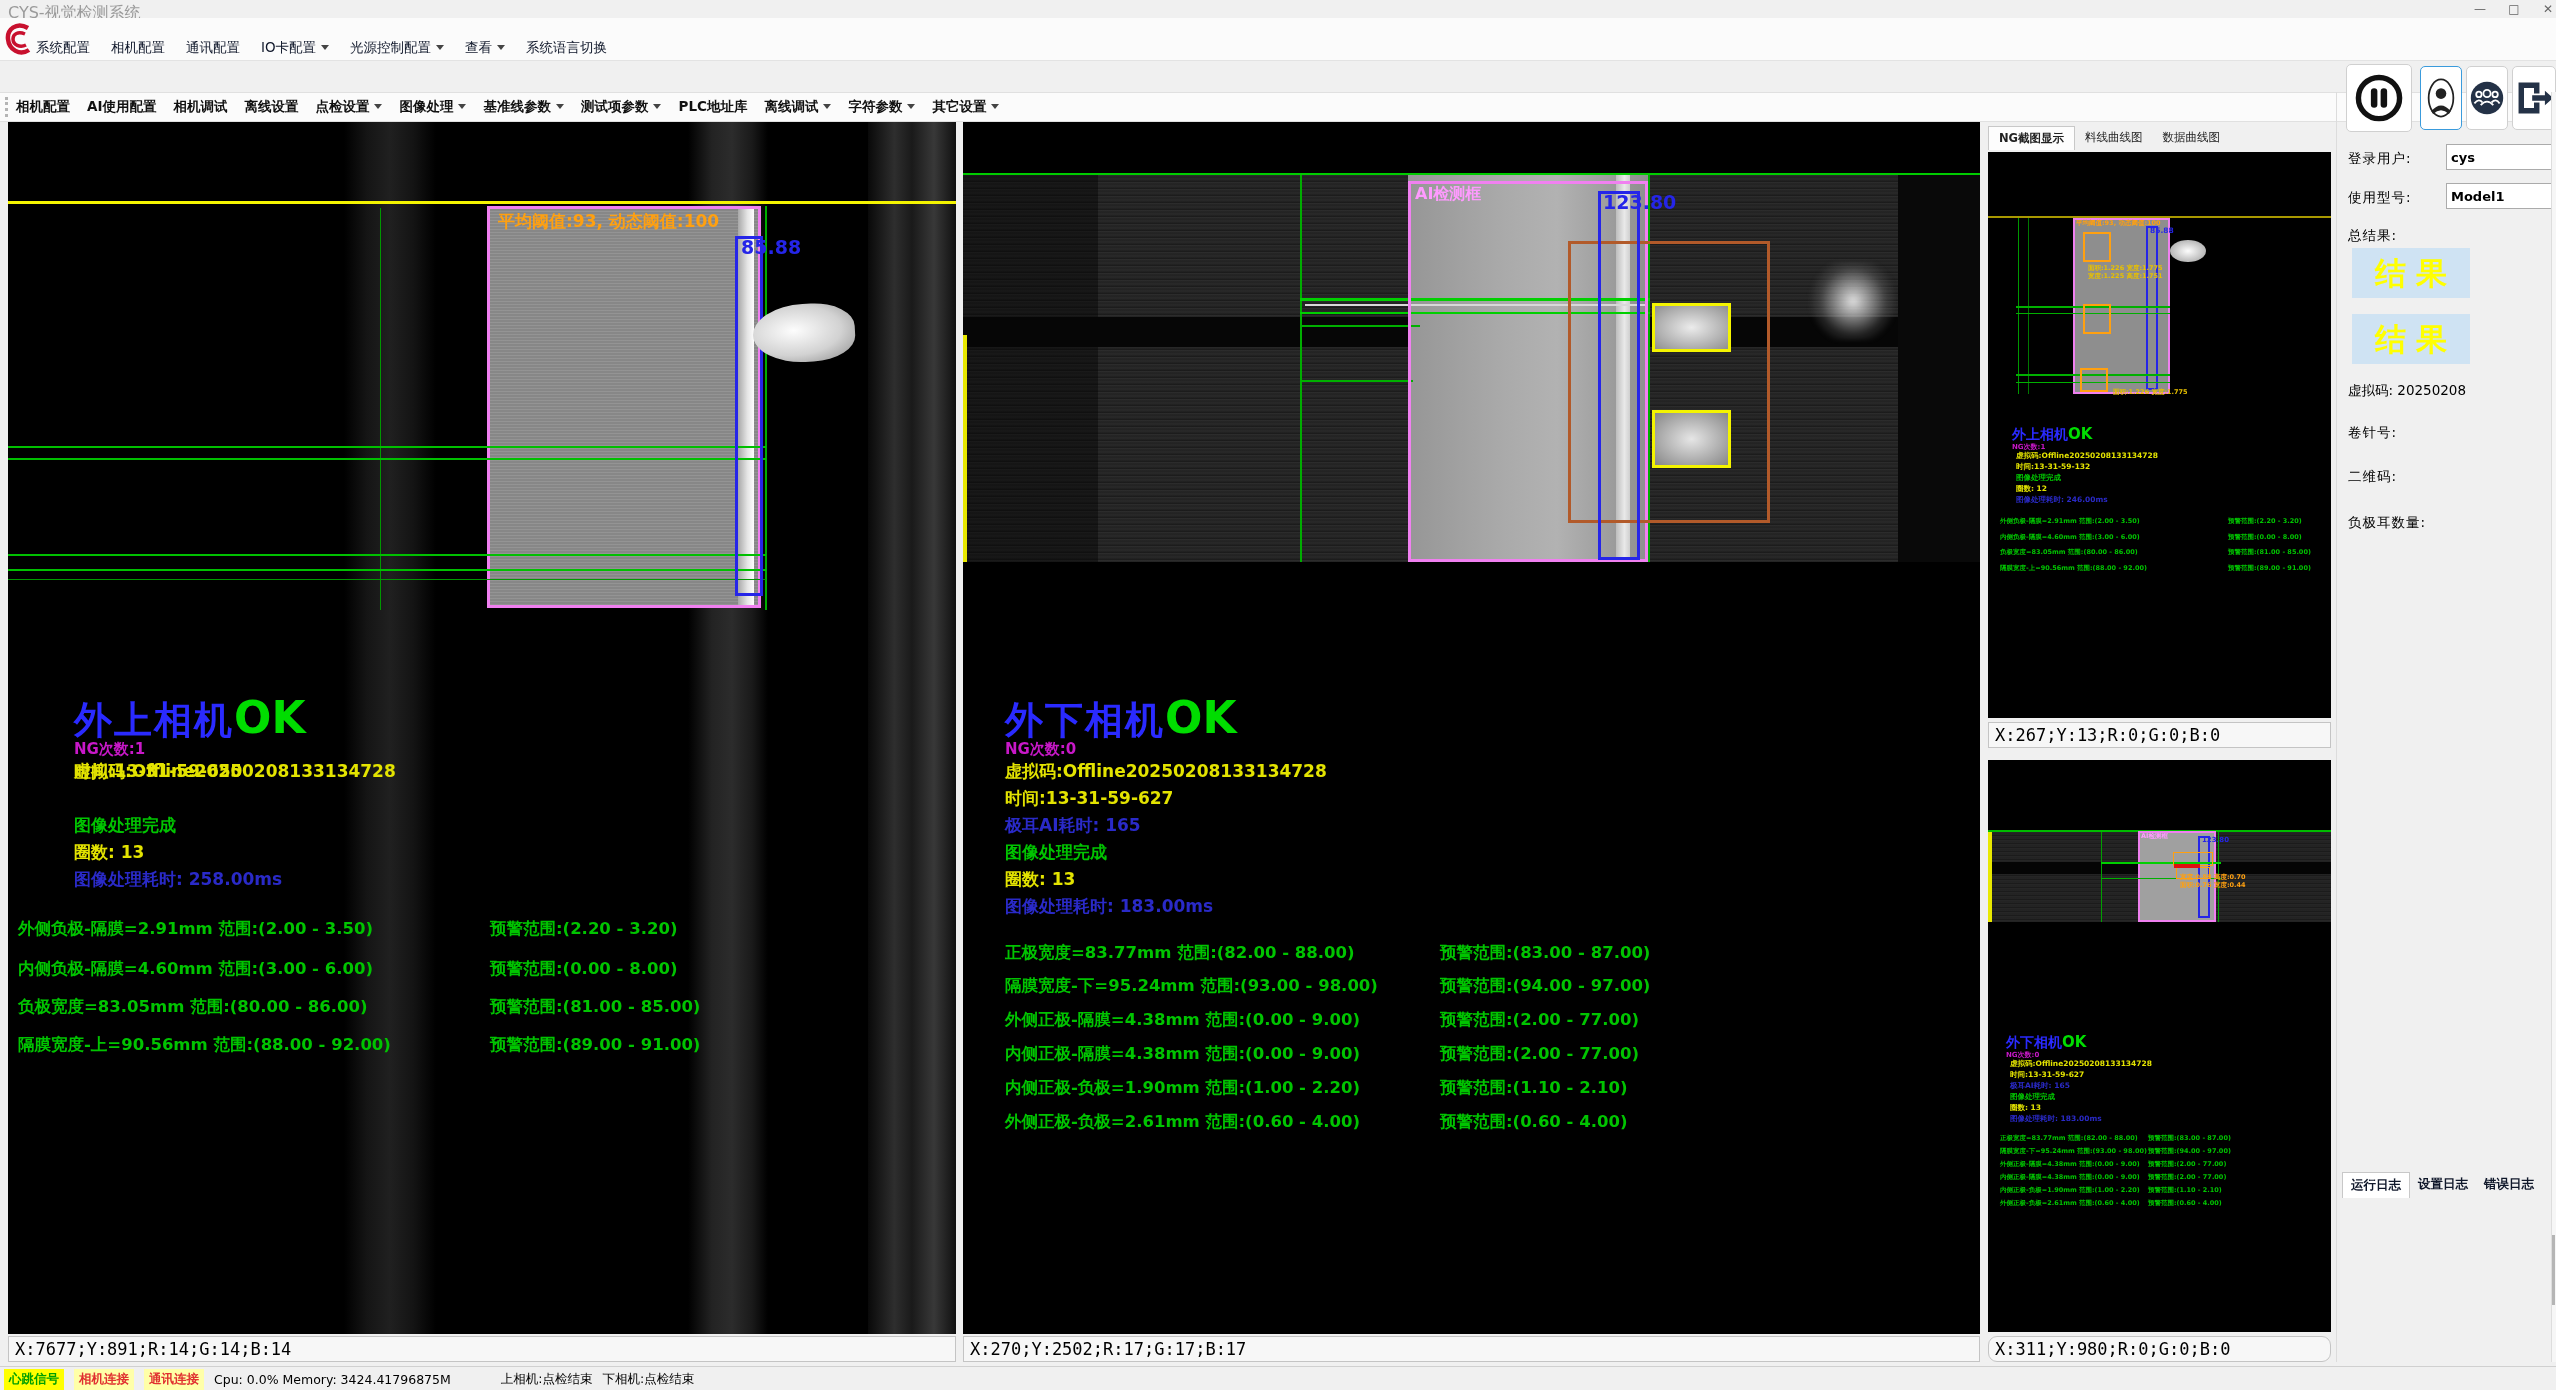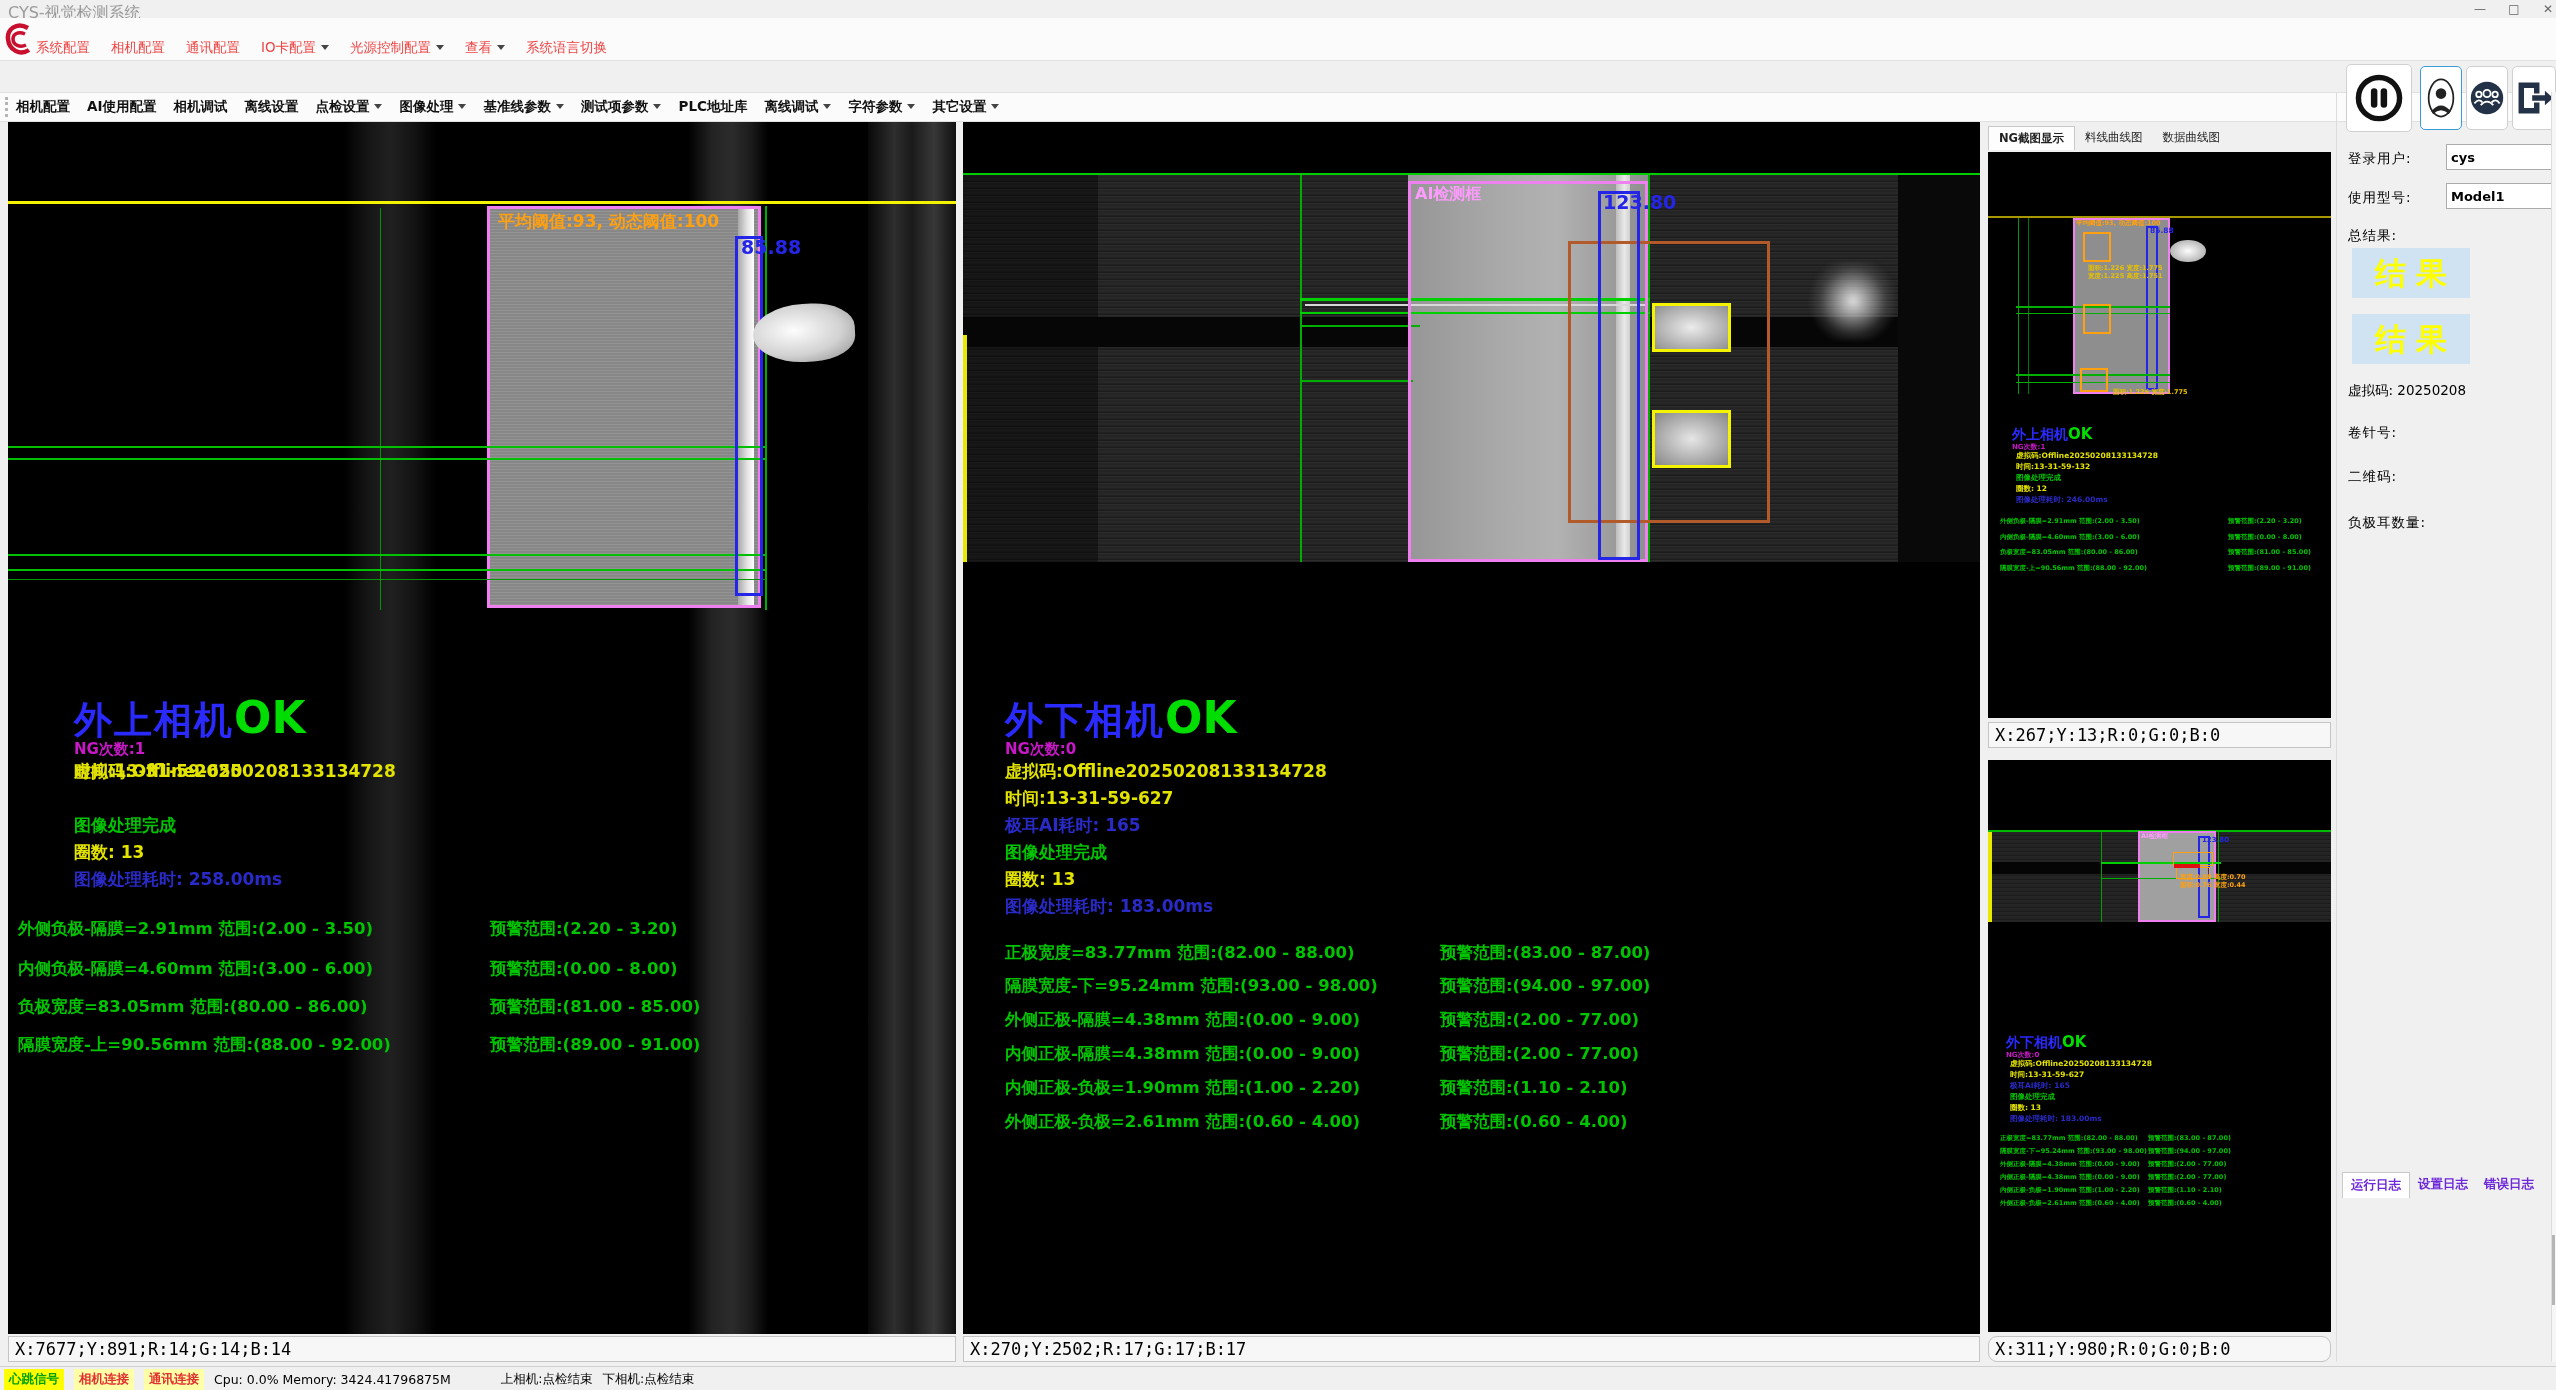--- a/index.html
+++ b/index.html
@@ -5,21 +5,21 @@
   html,body{margin:0;padding:0;background:#888;}
   .app{position:relative;width:2556px;height:1390px;background:#f0f0f0;overflow:hidden;
        font-family:"DejaVu Sans",sans-serif;-webkit-font-smoothing:antialiased;}
   .abs{position:absolute;}
   .mono{font-family:"DejaVu Sans Mono",monospace;}
   
   .titlebar{position:absolute;left:0;top:0;width:2556px;height:18px;background:#f0f0f0;}
   .title-text{position:absolute;left:8px;top:3px;font-size:16px;color:#9a9a9a;}
   .winctl{position:absolute;top:2px;font-size:12px;color:#666;width:28px;text-align:center;cursor:default;}
   .menubar{position:absolute;left:0;top:18px;width:2556px;height:42px;background:#fbfbfb;border-bottom:1px solid #e3e3e3;}
-  .menuitems{position:absolute;left:36px;top:21px;display:flex;gap:21px;font-size:13.5px;color:#ef4444;}
+  .menuitems{position:absolute;left:36px;top:21px;display:flex;gap:21px;font-size:13.5px;color:#0f172a;}
   .menu-item{white-space:nowrap;cursor:default;}
   .arrow::after{content:"";display:inline-block;margin-left:5px;vertical-align:2px;
     border-left:4px solid transparent;border-right:4px solid transparent;border-top:5px solid #444;}
   .viewtabrow{position:absolute;left:0;top:60px;width:2556px;height:31px;background:#f2f2f2;border-bottom:1px solid #d8d8d8;}
   .viewtab{position:absolute;left:8px;top:3px;height:27px;line-height:27px;padding:0 12px;background:#fdfdfd;
     border:1px solid #c8c8c8;border-bottom:1px solid #fdfdfd;font-size:13.5px;}
   .toolbar{position:absolute;left:0;top:92px;width:2556px;height:28px;background:#fbfbfb;
     border-top:1px solid #e0e0e0;border-bottom:1px solid #e0e0e0;}
   .grip{position:absolute;left:5px;top:4px;height:20px;width:0;border-left:3px dotted #b5b5b5;}
   .toolitems{position:absolute;left:16px;top:5px;display:flex;gap:17px;font-size:13.5px;font-weight:600;color:#111;}
@@ -48,21 +48,21 @@
   .ngtab.active{background:#fdfdfd;border:1px solid #c8c8c8;border-bottom:none;font-weight:600;}
   
   .sbtn{position:absolute;background:#fff;border:1px solid #d0d0d0;border-radius:5px;display:flex;
     align-items:center;justify-content:center;cursor:default;}
   .sblabel{position:absolute;left:2348px;font-size:13.5px;color:#000;letter-spacing:1px;}
   .sbinput{position:absolute;left:2446px;width:106px;height:22px;background:#fff;border:1px solid #ababab;
     font-size:13px;font-weight:bold;font-family:"DejaVu Sans",sans-serif;padding:1px 4px;box-sizing:content-box;}
   .resultbox{position:absolute;left:2352px;width:118px;height:50px;background:#cfe3f3;color:#ffff00;
     font-size:31px;font-weight:bold;text-align:center;line-height:50px;letter-spacing:10px;text-indent:10px;}
   .logtabs{position:absolute;left:2342px;top:1172px;display:flex;font-size:12.5px;font-weight:bold;}
-  .logtab{padding:4px 8px;color:#6d28d9;cursor:default;text-align:center;}
+  .logtab{padding:4px 8px;color:#0f172a;cursor:default;text-align:center;}
   .logtab.active{background:#fff;border:1px solid #c8c8c8;border-bottom:none;}
   .logbox{position:absolute;left:2342px;top:1196px;width:196px;height:140px;background:#fff;border:1px solid #c8c8c8;
     font-size:13.5px;font-weight:bold;color:#000;padding:5px 6px;line-height:1.5;white-space:pre-wrap;overflow:hidden;}
   
   .statusbar{position:absolute;left:0;top:1366px;width:2556px;height:24px;background:#f0f0f0;border-top:1px solid #d0d0d0;
     display:flex;align-items:center;gap:10px;padding-left:4px;font-size:12.5px;}
   .st-heart{background:#ffff00;color:#00a000;font-weight:bold;padding:2px 5px;}
   .st-warn{background:#ffffa8;color:#e03030;font-weight:bold;padding:2px 5px;}
   .scrollstrip{position:absolute;left:2551px;top:92px;width:5px;height:1270px;background:#f6f6f6;border-left:1px solid #ddd;}
   .scrollthumb{position:absolute;left:2552px;top:1235px;width:3px;height:70px;background:#b5b5b5;}

